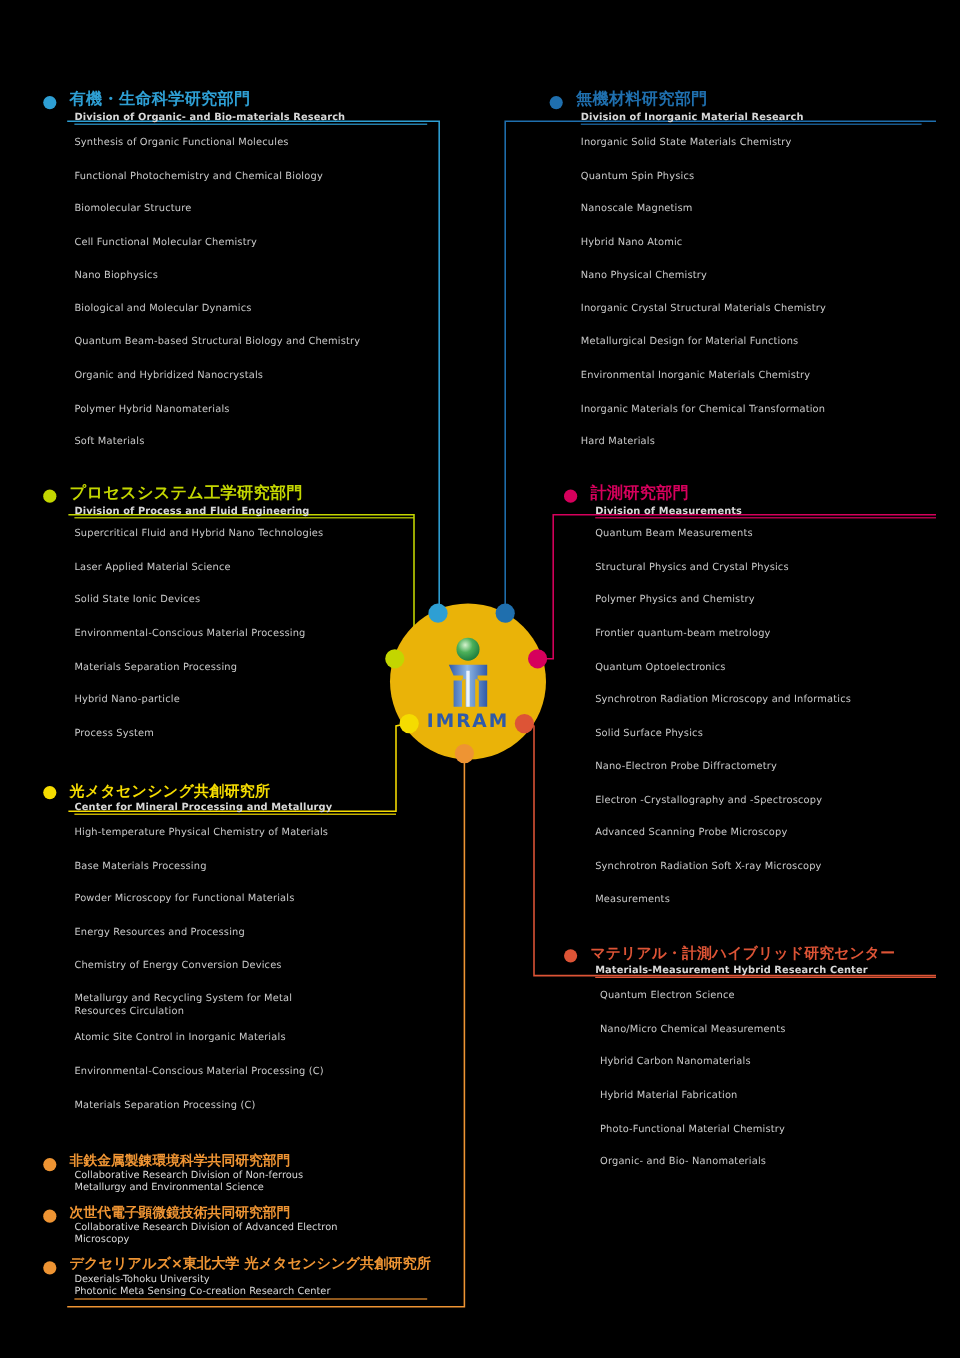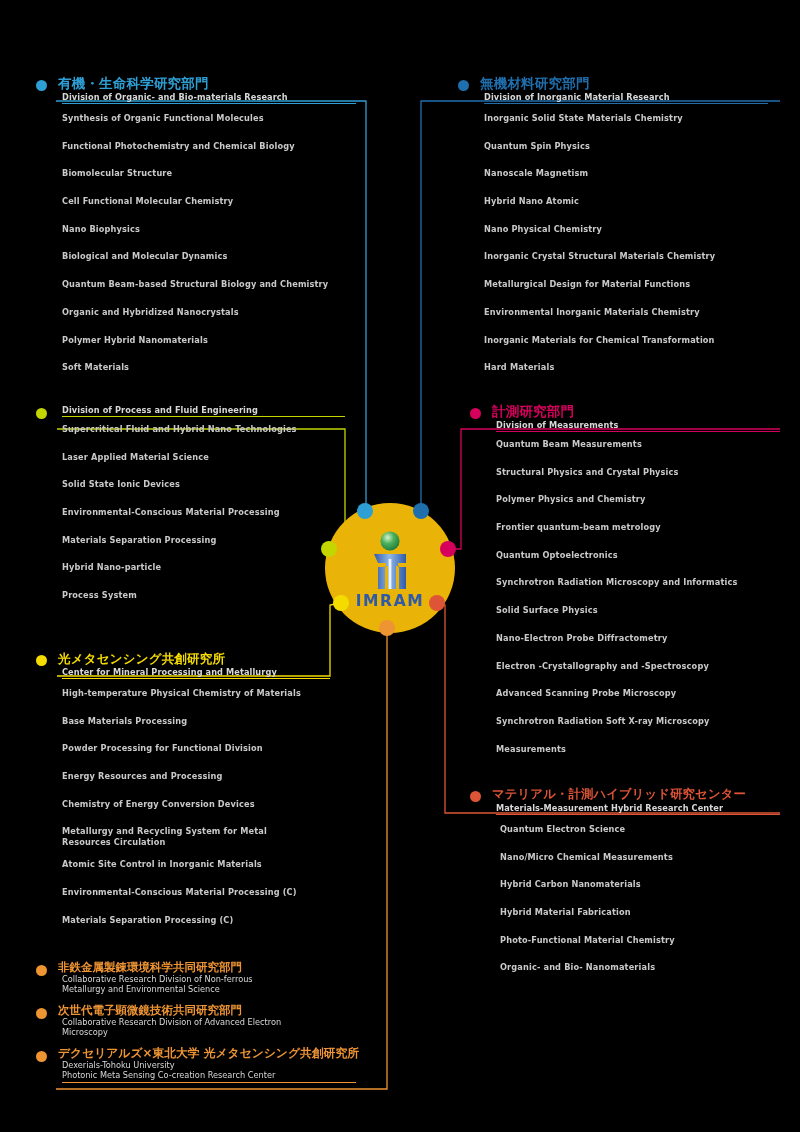--- a/index.html
+++ b/index.html
@@ -49,21 +49,21 @@
     font-size:8.2px; line-height:10px; font-weight:bold;
     letter-spacing:0.1px; padding-left:26px; padding-top:1px;
     color:#d8d8d8;
   }
   .hdr .rule {
     margin-top:1px; margin-left:26px; height:0; border-top:1px solid;
   }
 
   .labs { padding-left:26px; padding-top:9px; }
   .lab {
-    font-size:8.2px; line-height:10.5px; font-weight:bold;
+    font-size:8.2px; line-height:10.5px; font-weight:normal;
     color:#c9c9c9; letter-spacing:0.15px;
     margin-bottom:17.2px; white-space:pre-line;
   }
 
   
   .collab { position:absolute; z-index:3; }
   .collab .row { position:relative; margin-bottom:10px; }
   .collab .bullet {
     position:absolute; left:0; top:4px; width:11px; height:11px; border-radius:50%;
   }
@@ -167,20 +167,21 @@
       <div class="lab">Metallurgical Design for Material Functions</div>
       <div class="lab">Environmental Inorganic Materials Chemistry</div>
       <div class="lab">Inorganic Materials for Chemical Transformation</div>
       <div class="lab">Hard Materials</div>
     </div>
   </div>
 
   <div class="block" style="left:36px; top:404px; width:320px;">
     <div class="hdr">
       <div class="bullet" style="background:#c3d600;"></div>
+      <div class="jp" style="color:#c3d600;">プロセスシステム工学研究部門</div>
       <div class="en">Division of  Process and Fluid Engineering</div>
       <div class="rule" style="border-color:#c3d600; width:283px;"></div>
     </div>
     <div class="labs" style="padding-top:7px;">
       <div class="lab">Supercritical Fluid and Hybrid Nano Technologies</div>
       <div class="lab">Laser Applied Material Science</div>
       <div class="lab">Solid State Ionic Devices</div>
       <div class="lab">Environmental-Conscious Material Processing</div>
       <div class="lab">Materials Separation Processing</div>
       <div class="lab">Hybrid Nano-particle</div>
@@ -214,21 +215,21 @@
   <div class="block" style="left:36px; top:651px; width:320px;">
     <div class="hdr">
       <div class="bullet" style="background:#f5dc00;"></div>
       <div class="jp" style="color:#f5dc00; font-size:12.5px;">光メタセンシング共創研究所</div>
       <div class="en">Center for Mineral Processing and Metallurgy</div>
       <div class="rule" style="border-color:#f5dc00; width:268px;"></div>
     </div>
     <div class="labs" style="padding-top:9px;">
       <div class="lab">High-temperature Physical Chemistry of Materials</div>
       <div class="lab">Base Materials Processing</div>
-      <div class="lab">Powder Processing for Functional Division</div>
+      <div class="lab">Powder Microscopy for Functional Materials</div>
       <div class="lab">Energy Resources and Processing</div>
       <div class="lab">Chemistry of Energy Conversion Devices</div>
       <div class="lab" style="margin-bottom:12px;">Metallurgy and Recycling System for Metal
 Resources Circulation</div>
       <div class="lab">Atomic Site Control in Inorganic Materials</div>
       <div class="lab">Environmental-Conscious Material Processing (C)</div>
       <div class="lab">Materials Separation Processing (C)</div>
     </div>
   </div>
 

